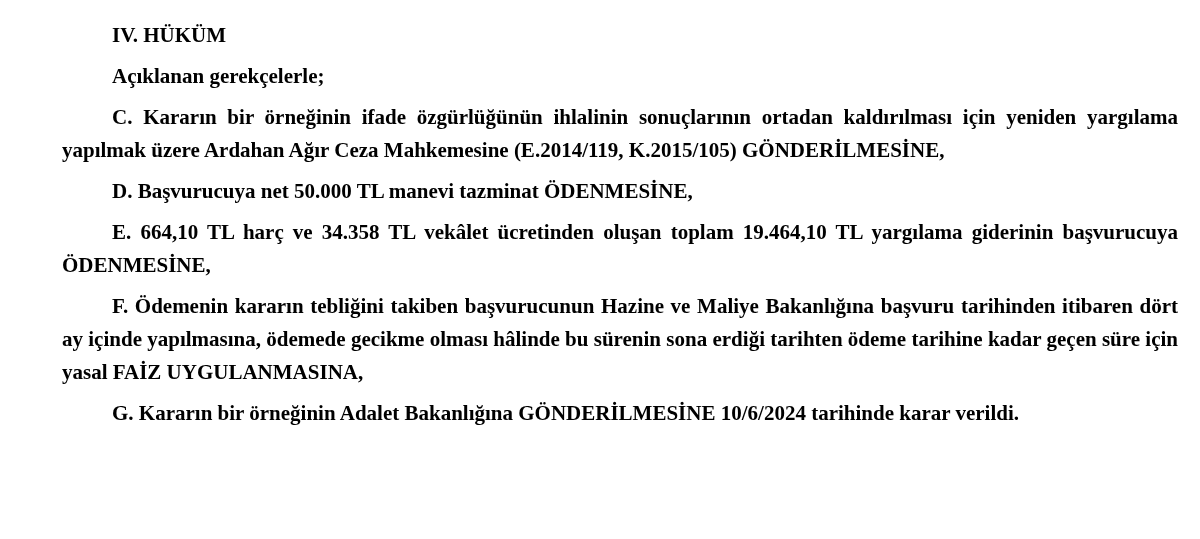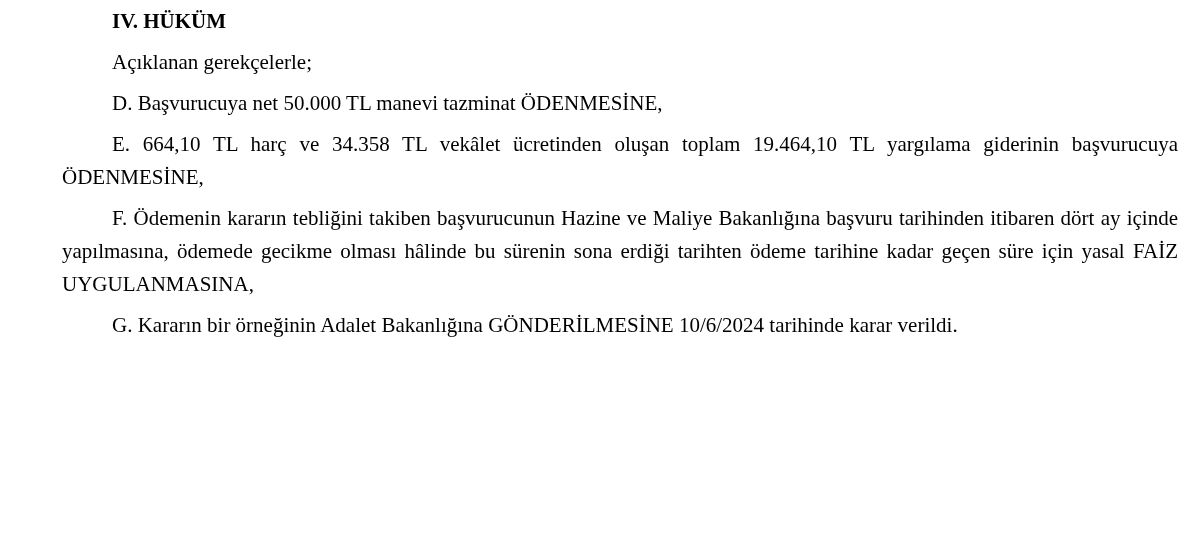--- a/index.html
+++ b/index.html
@@ -9,47 +9,49 @@
   }
   .page {
     width: 1200px;
     height: 539px;
     box-sizing: border-box;
     background: #ffffff;
     color: #000000;
     font-family: "Liberation Serif", "DejaVu Serif", serif;
     font-size: 21px;
     line-height: 33px;
-    padding: 5px 22px 0 62px;
+    padding: 19px 22px 0 62px;
     overflow: hidden;
   }
   .heading {
     font-size: 21px;
     font-weight: bold;
     margin: 0 0 8px 0;
     text-indent: 50px;
     line-height: 33px;
   }
   .para {
     margin: 0 0 8px 0;
     text-indent: 50px;
     text-align: justify;
     line-height: 33px;
+    font-weight: bold;
   }
 </style>
 </head>
 <body>
 
 <div class="page">
   <h1 class="heading">IV. HÜKÜM</h1>
 
   <p class="para">Açıklanan gerekçelerle;</p>
 
 
 
+  <p class="para">C. Kararın bir örneğinin ifade özgürlüğünün ihlalinin sonuçlarının ortadan kaldırılması için yeniden yargılama yapılmak üzere Ardahan Ağır Ceza Mahkemesine (E.2014/119, K.2015/105) GÖNDERİLMESİNE,</p>
 
   <p class="para">D. Başvurucuya net 50.000 TL manevi tazminat ÖDENMESİNE,</p>
 
   <p class="para">E. 664,10 TL harç ve 34.358 TL vekâlet ücretinden oluşan toplam 19.464,10 TL yargılama giderinin başvurucuya ÖDENMESİNE,</p>
 
   <p class="para">F. Ödemenin kararın tebliğini takiben başvurucunun Hazine ve Maliye Bakanlığına başvuru tarihinden itibaren dört ay içinde yapılmasına, ödemede gecikme olması hâlinde bu sürenin sona erdiği tarihten ödeme tarihine kadar geçen süre için yasal FAİZ UYGULANMASINA,</p>
 
   <p class="para">G. Kararın bir örneğinin Adalet Bakanlığına GÖNDERİLMESİNE 10/6/2024 tarihinde karar verildi.</p>
 </div>
 

